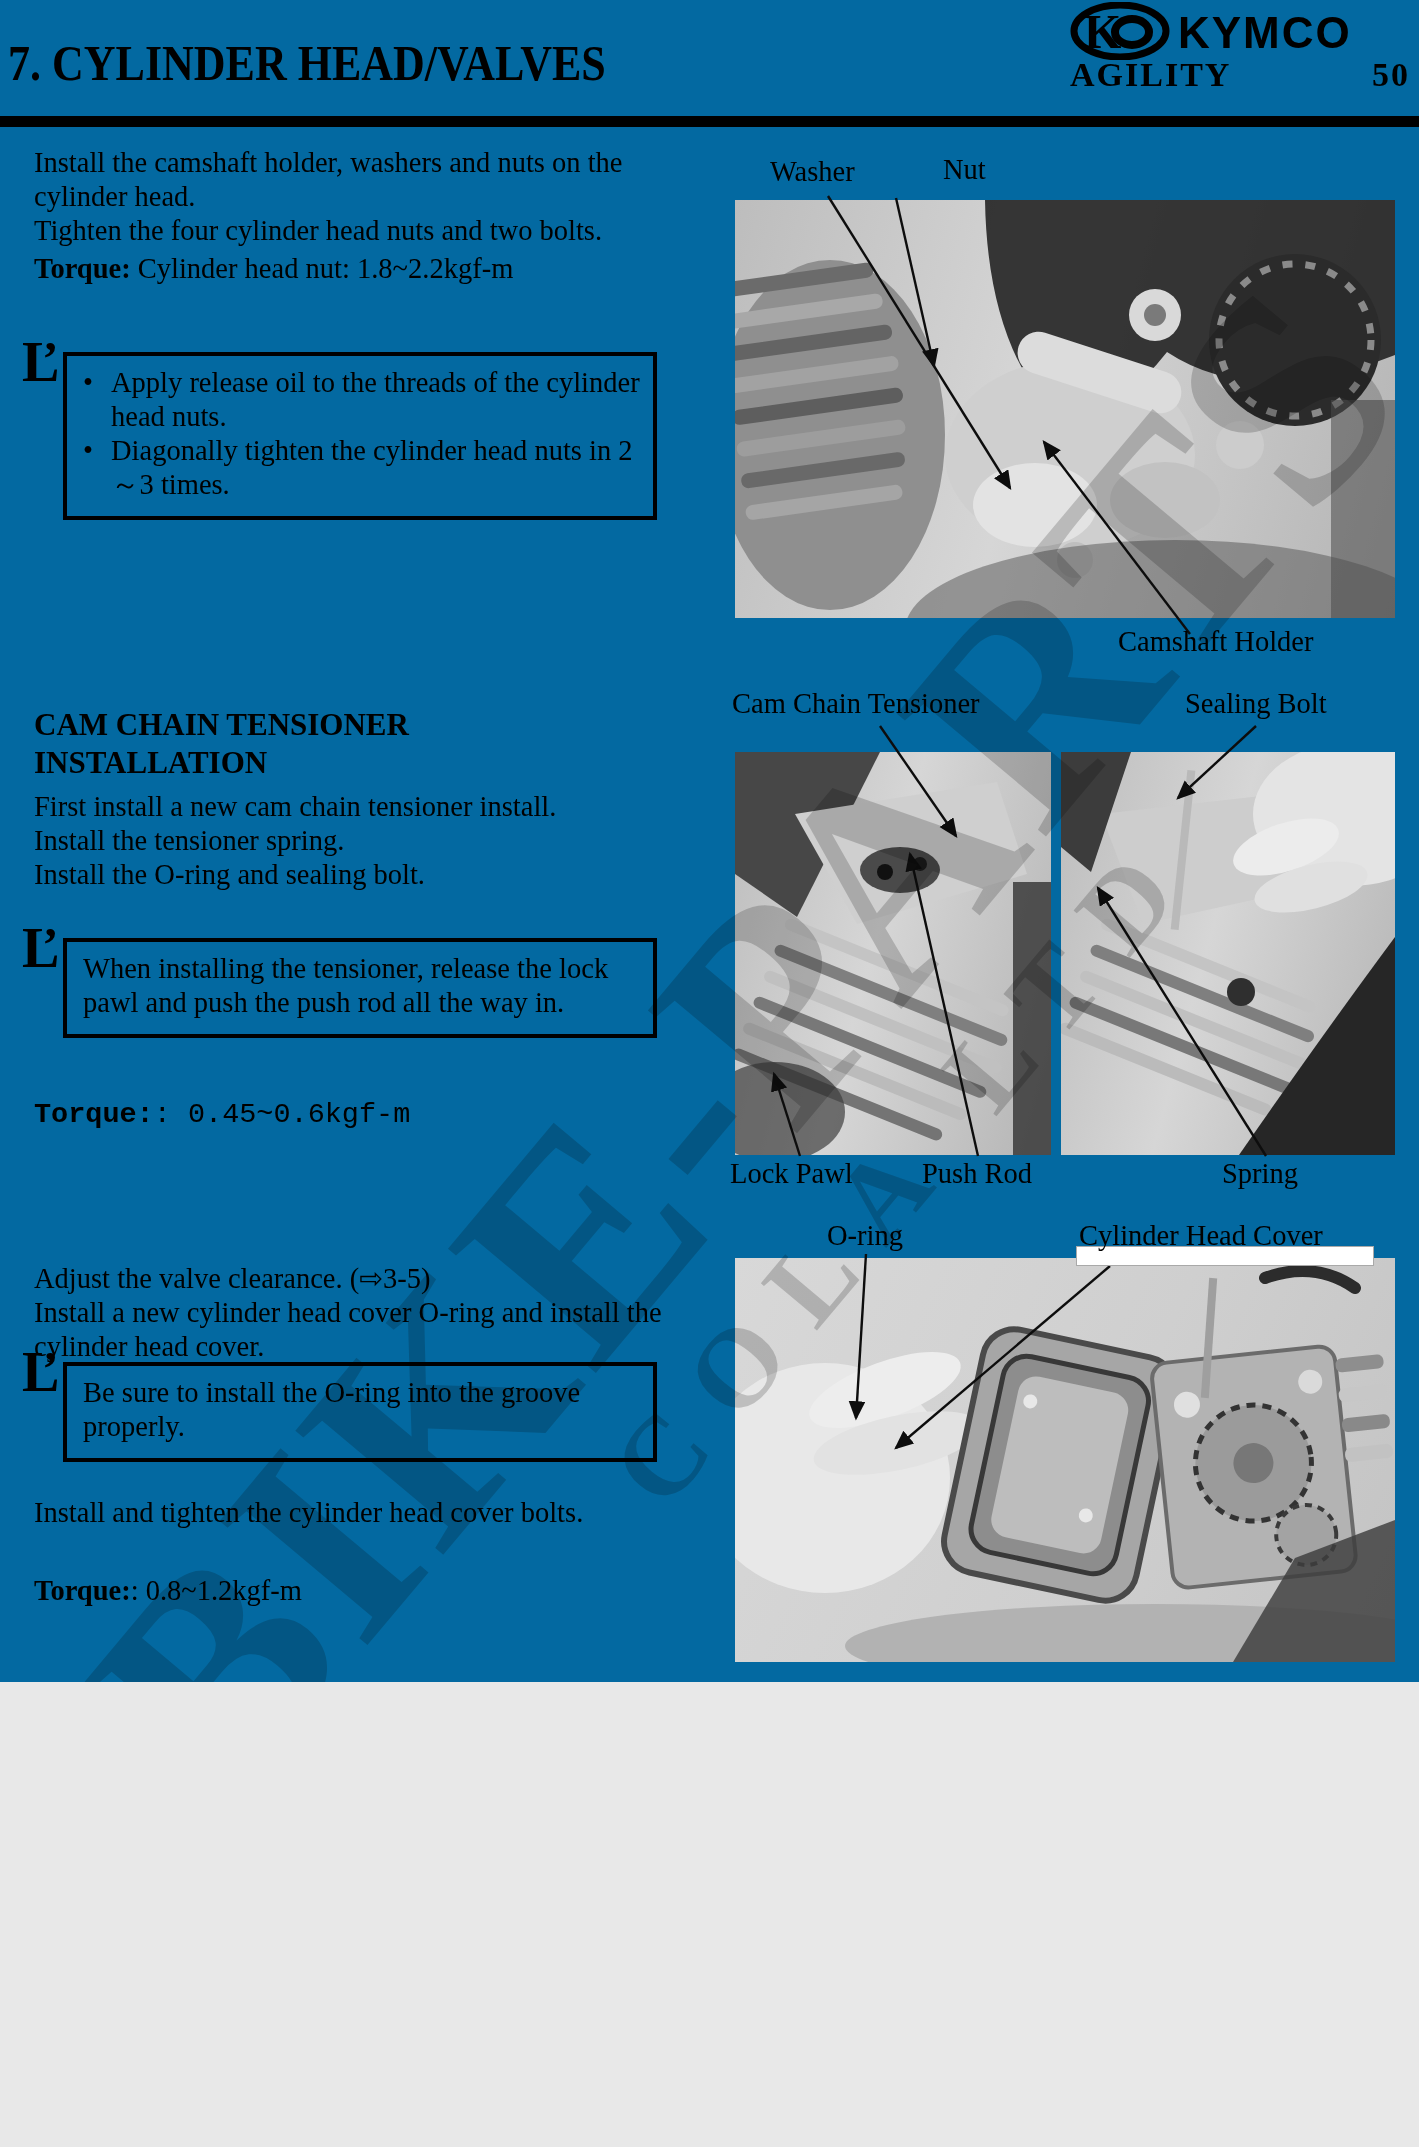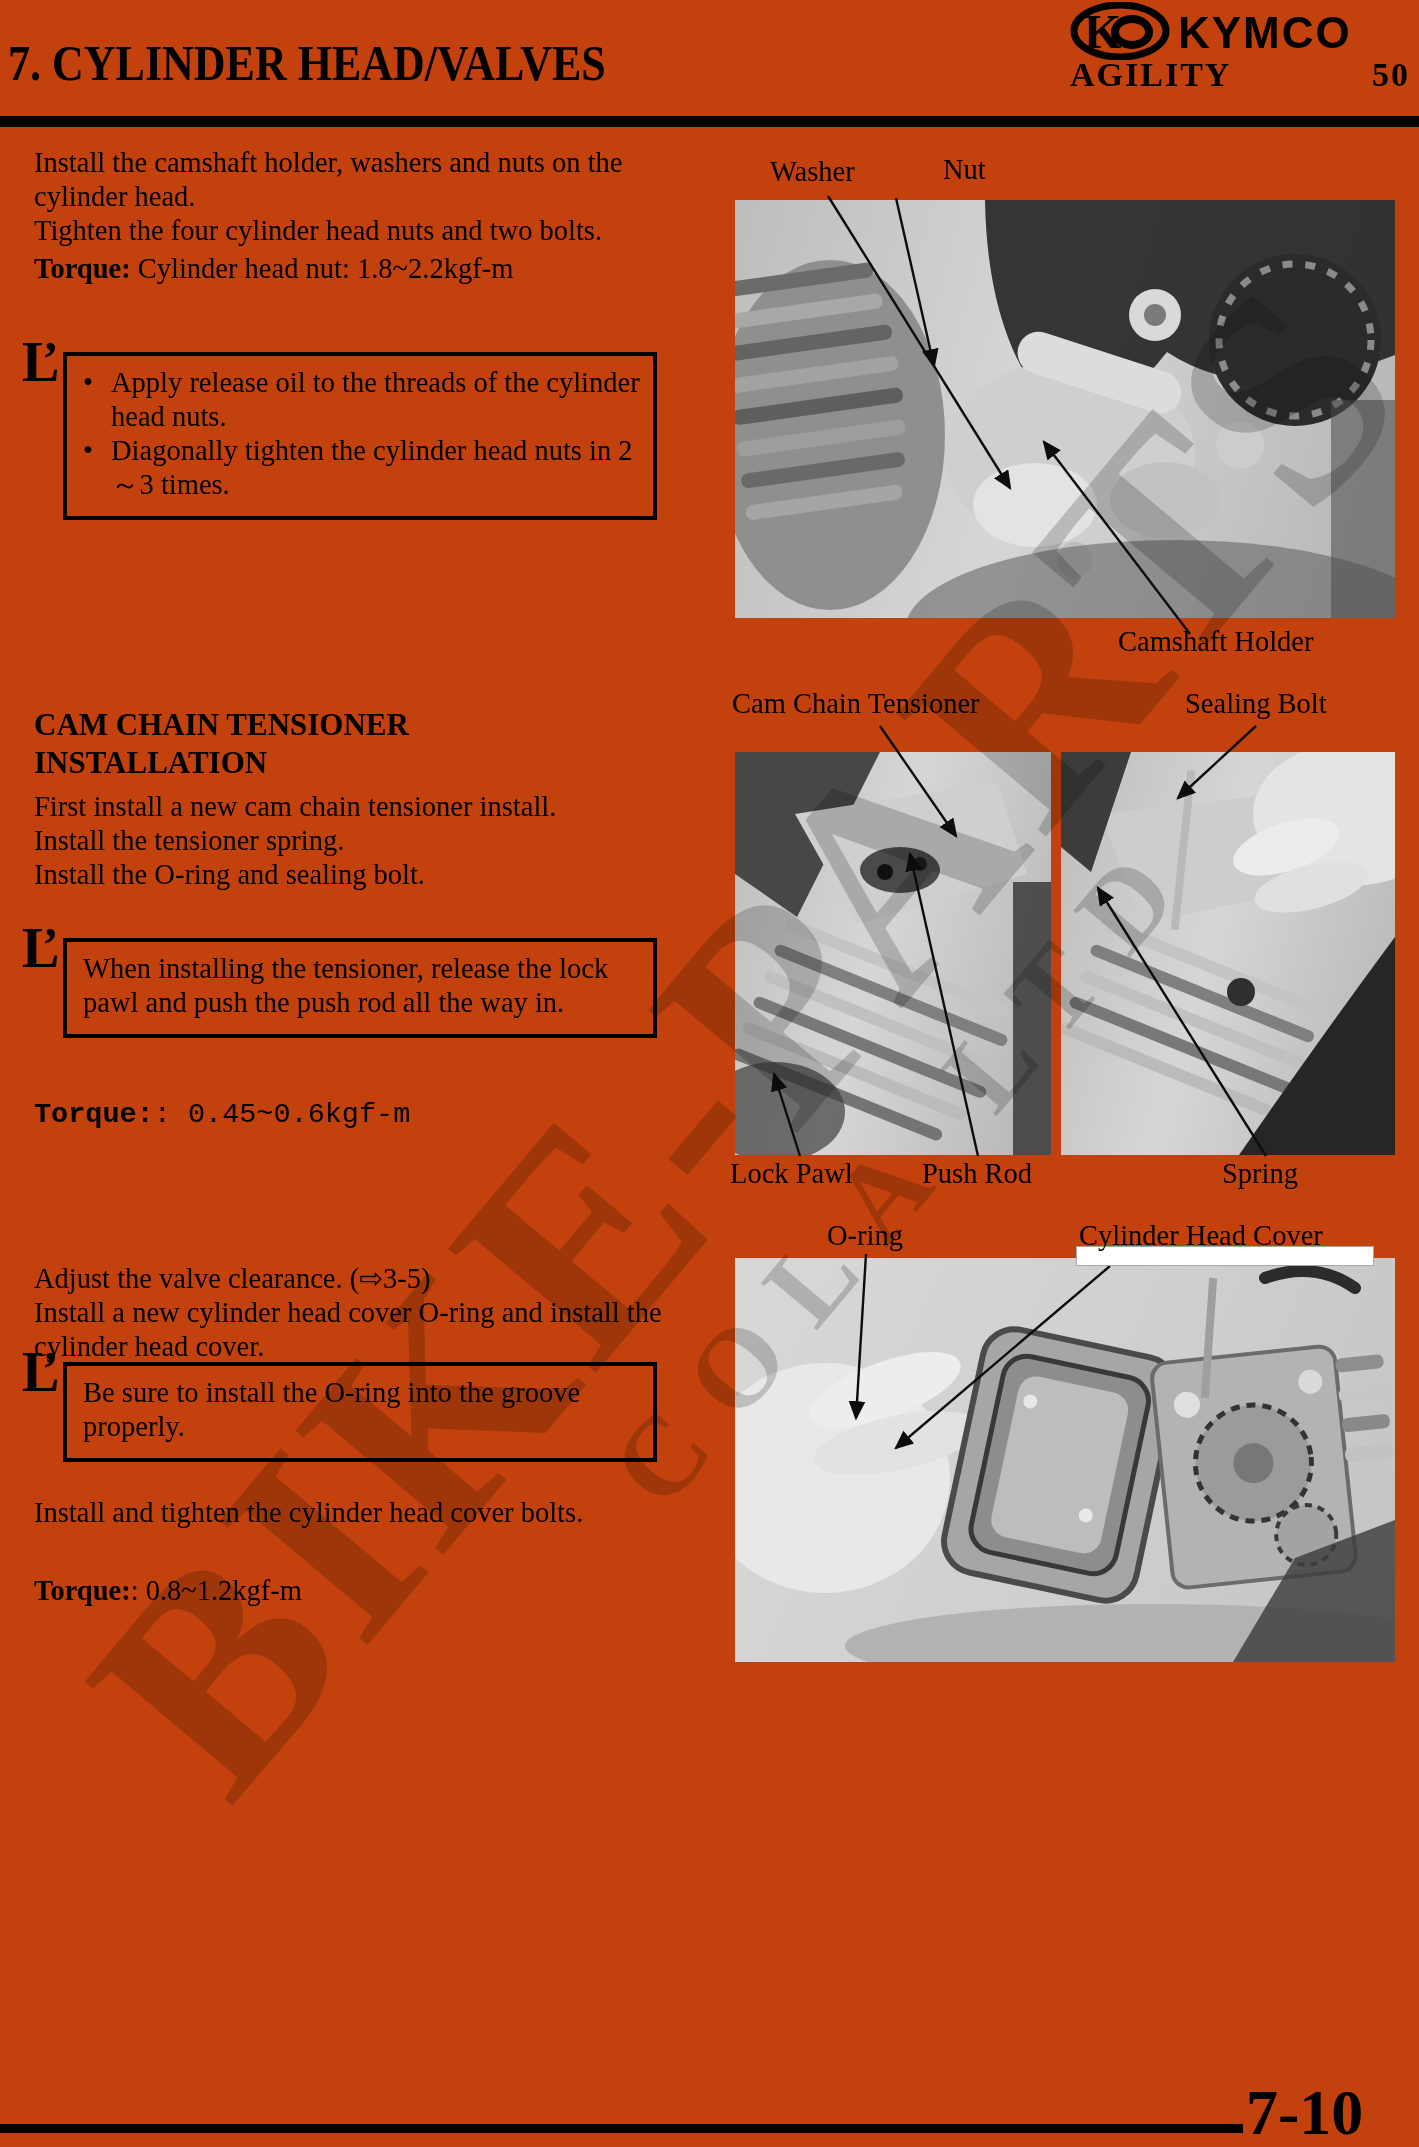--- a/index.html
+++ b/index.html
@@ -1,16 +1,16 @@
 <!DOCTYPE html>
 <html><head>
 <meta charset="utf-8">
 <style>
   html,body{margin:0;padding:0;background:#e8e8e8;}
-  .page{position:relative;width:1419px;height:2147px;background:#c2410c;overflow:hidden;
+  .page{position:relative;width:1419px;height:1682px;background:#0369a1;overflow:hidden;
         font-family:"Liberation Serif",serif;color:#000;}
   .abs{position:absolute;}
   
   .chapter-title{left:8px;top:34px;font-size:50px;font-weight:bold;white-space:nowrap;
                  transform:scaleX(.88);transform-origin:left top;letter-spacing:0;}
   .logo{left:1070px;top:2px;display:flex;align-items:center;gap:8px;}
   .logo-text{font-family:"Liberation Sans",sans-serif;font-weight:bold;font-size:44px;letter-spacing:2px;}
   .model-row{left:1070px;top:56px;width:340px;display:flex;justify-content:space-between;
              font-weight:bold;font-size:34px;letter-spacing:2px;gap:12px;}
   .header-rule{left:0;top:116px;width:1419px;height:11px;background:#000;}

